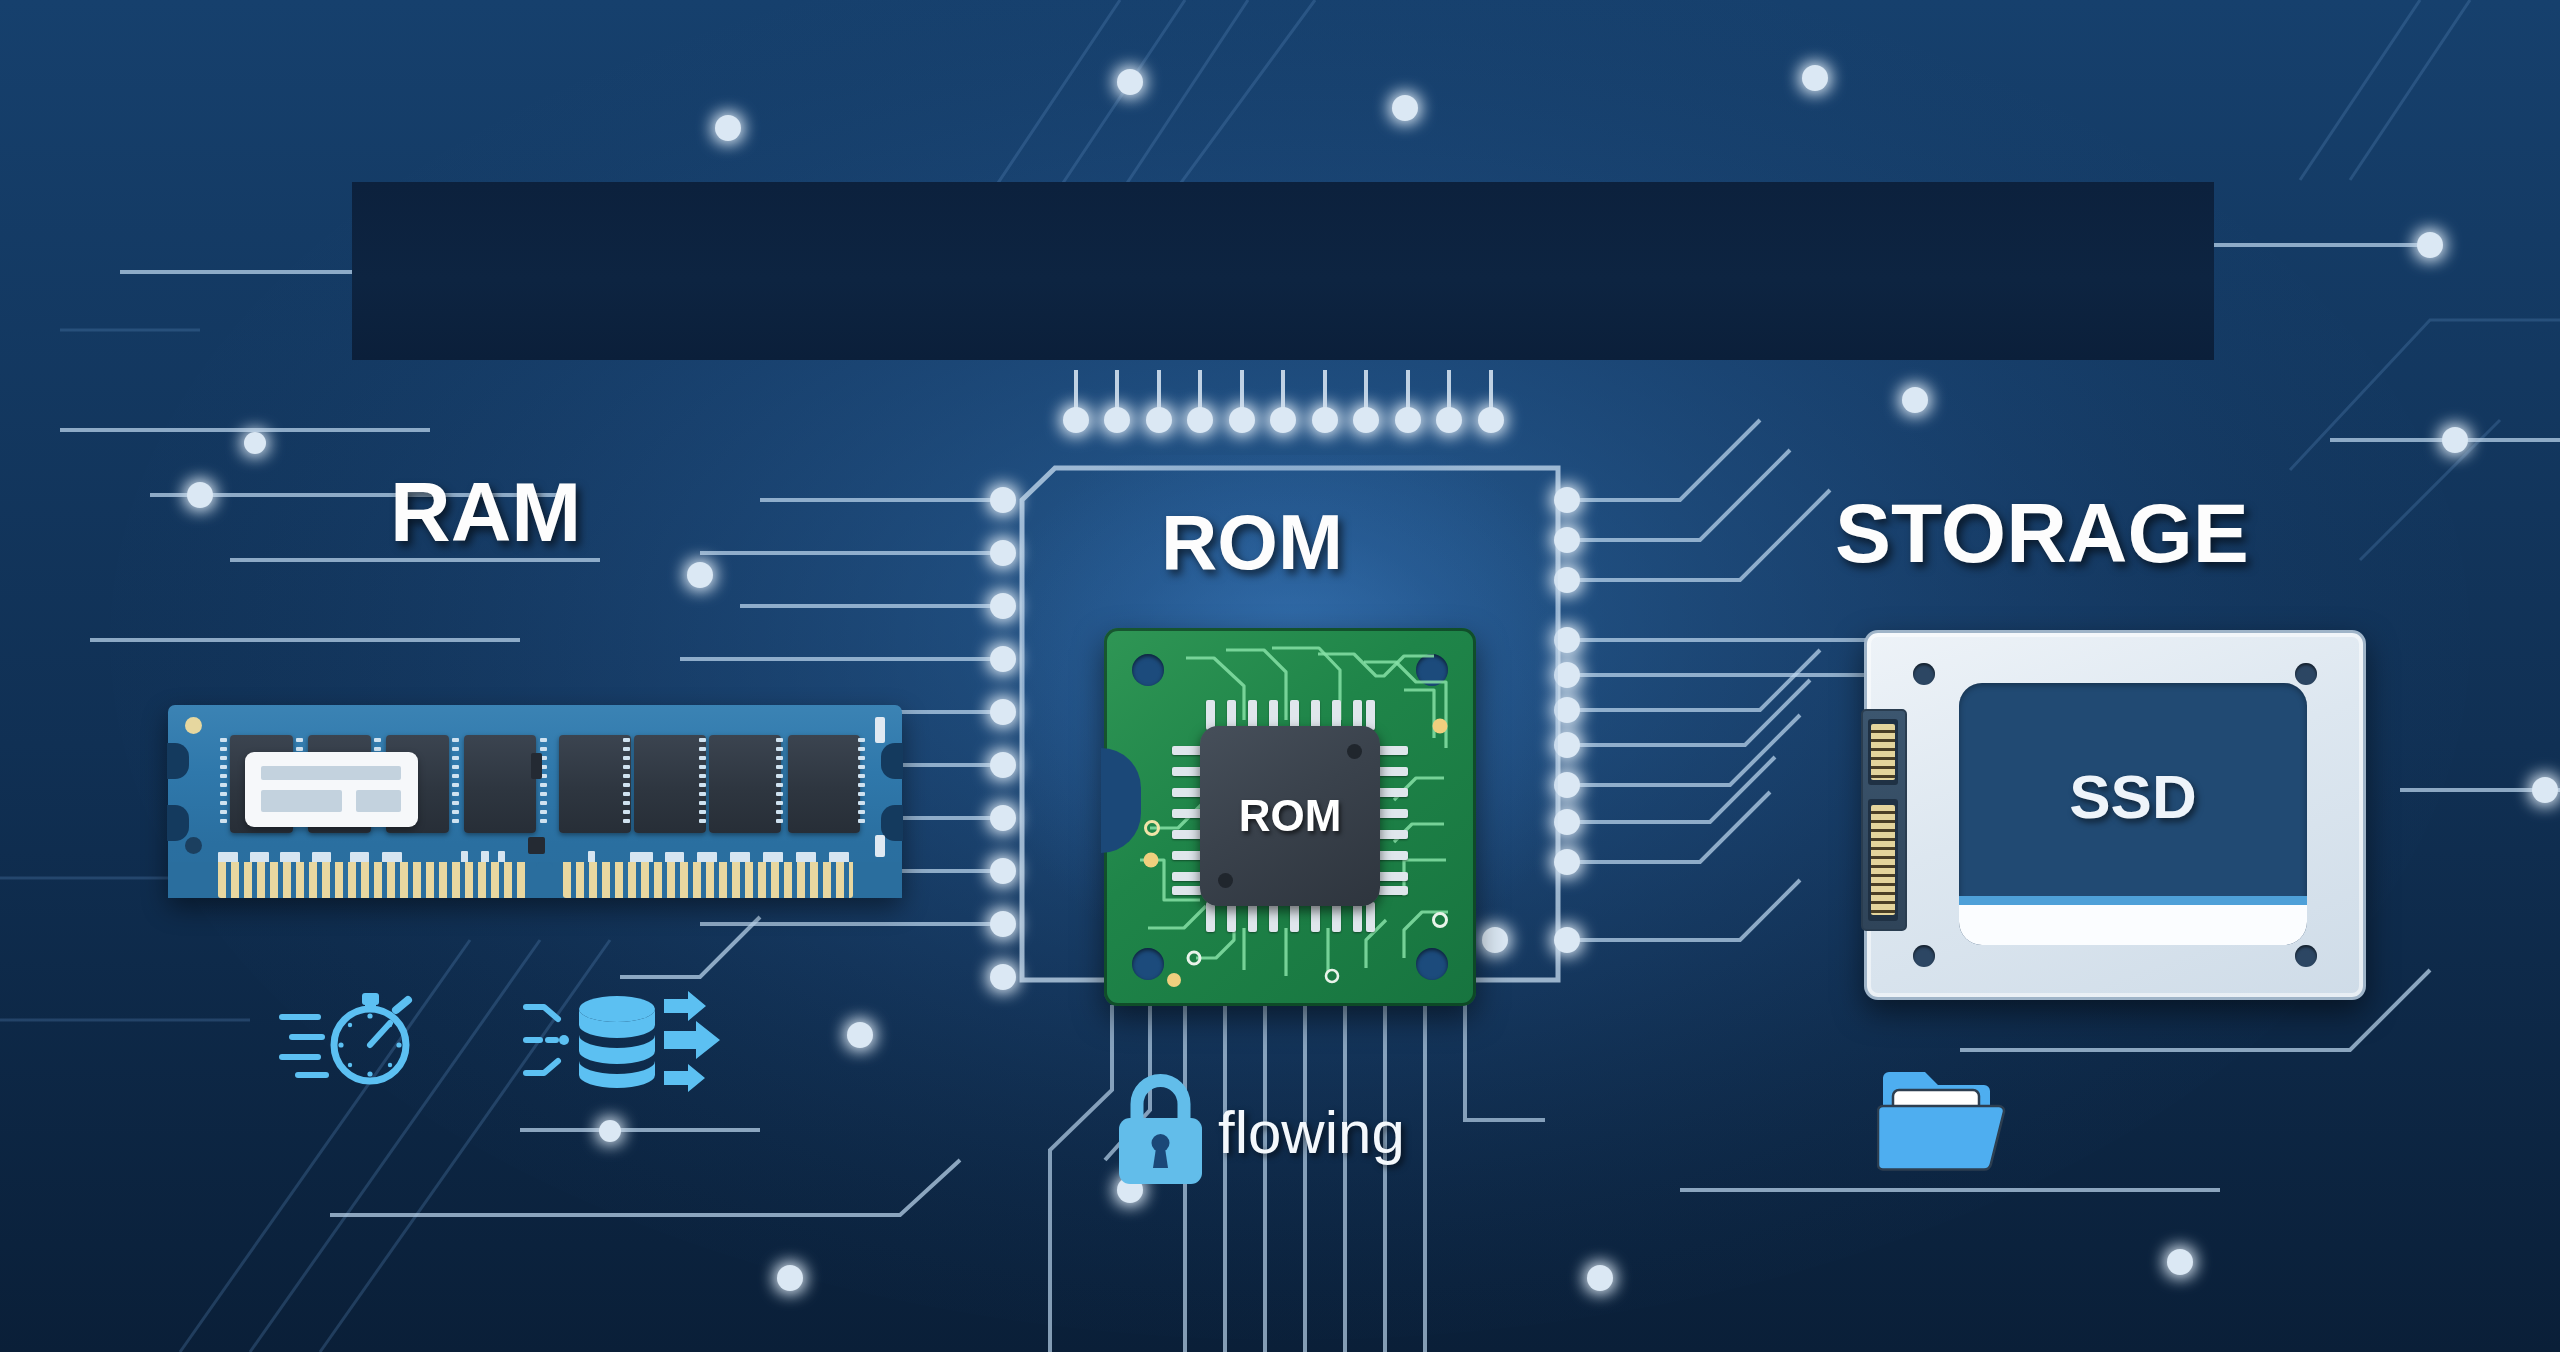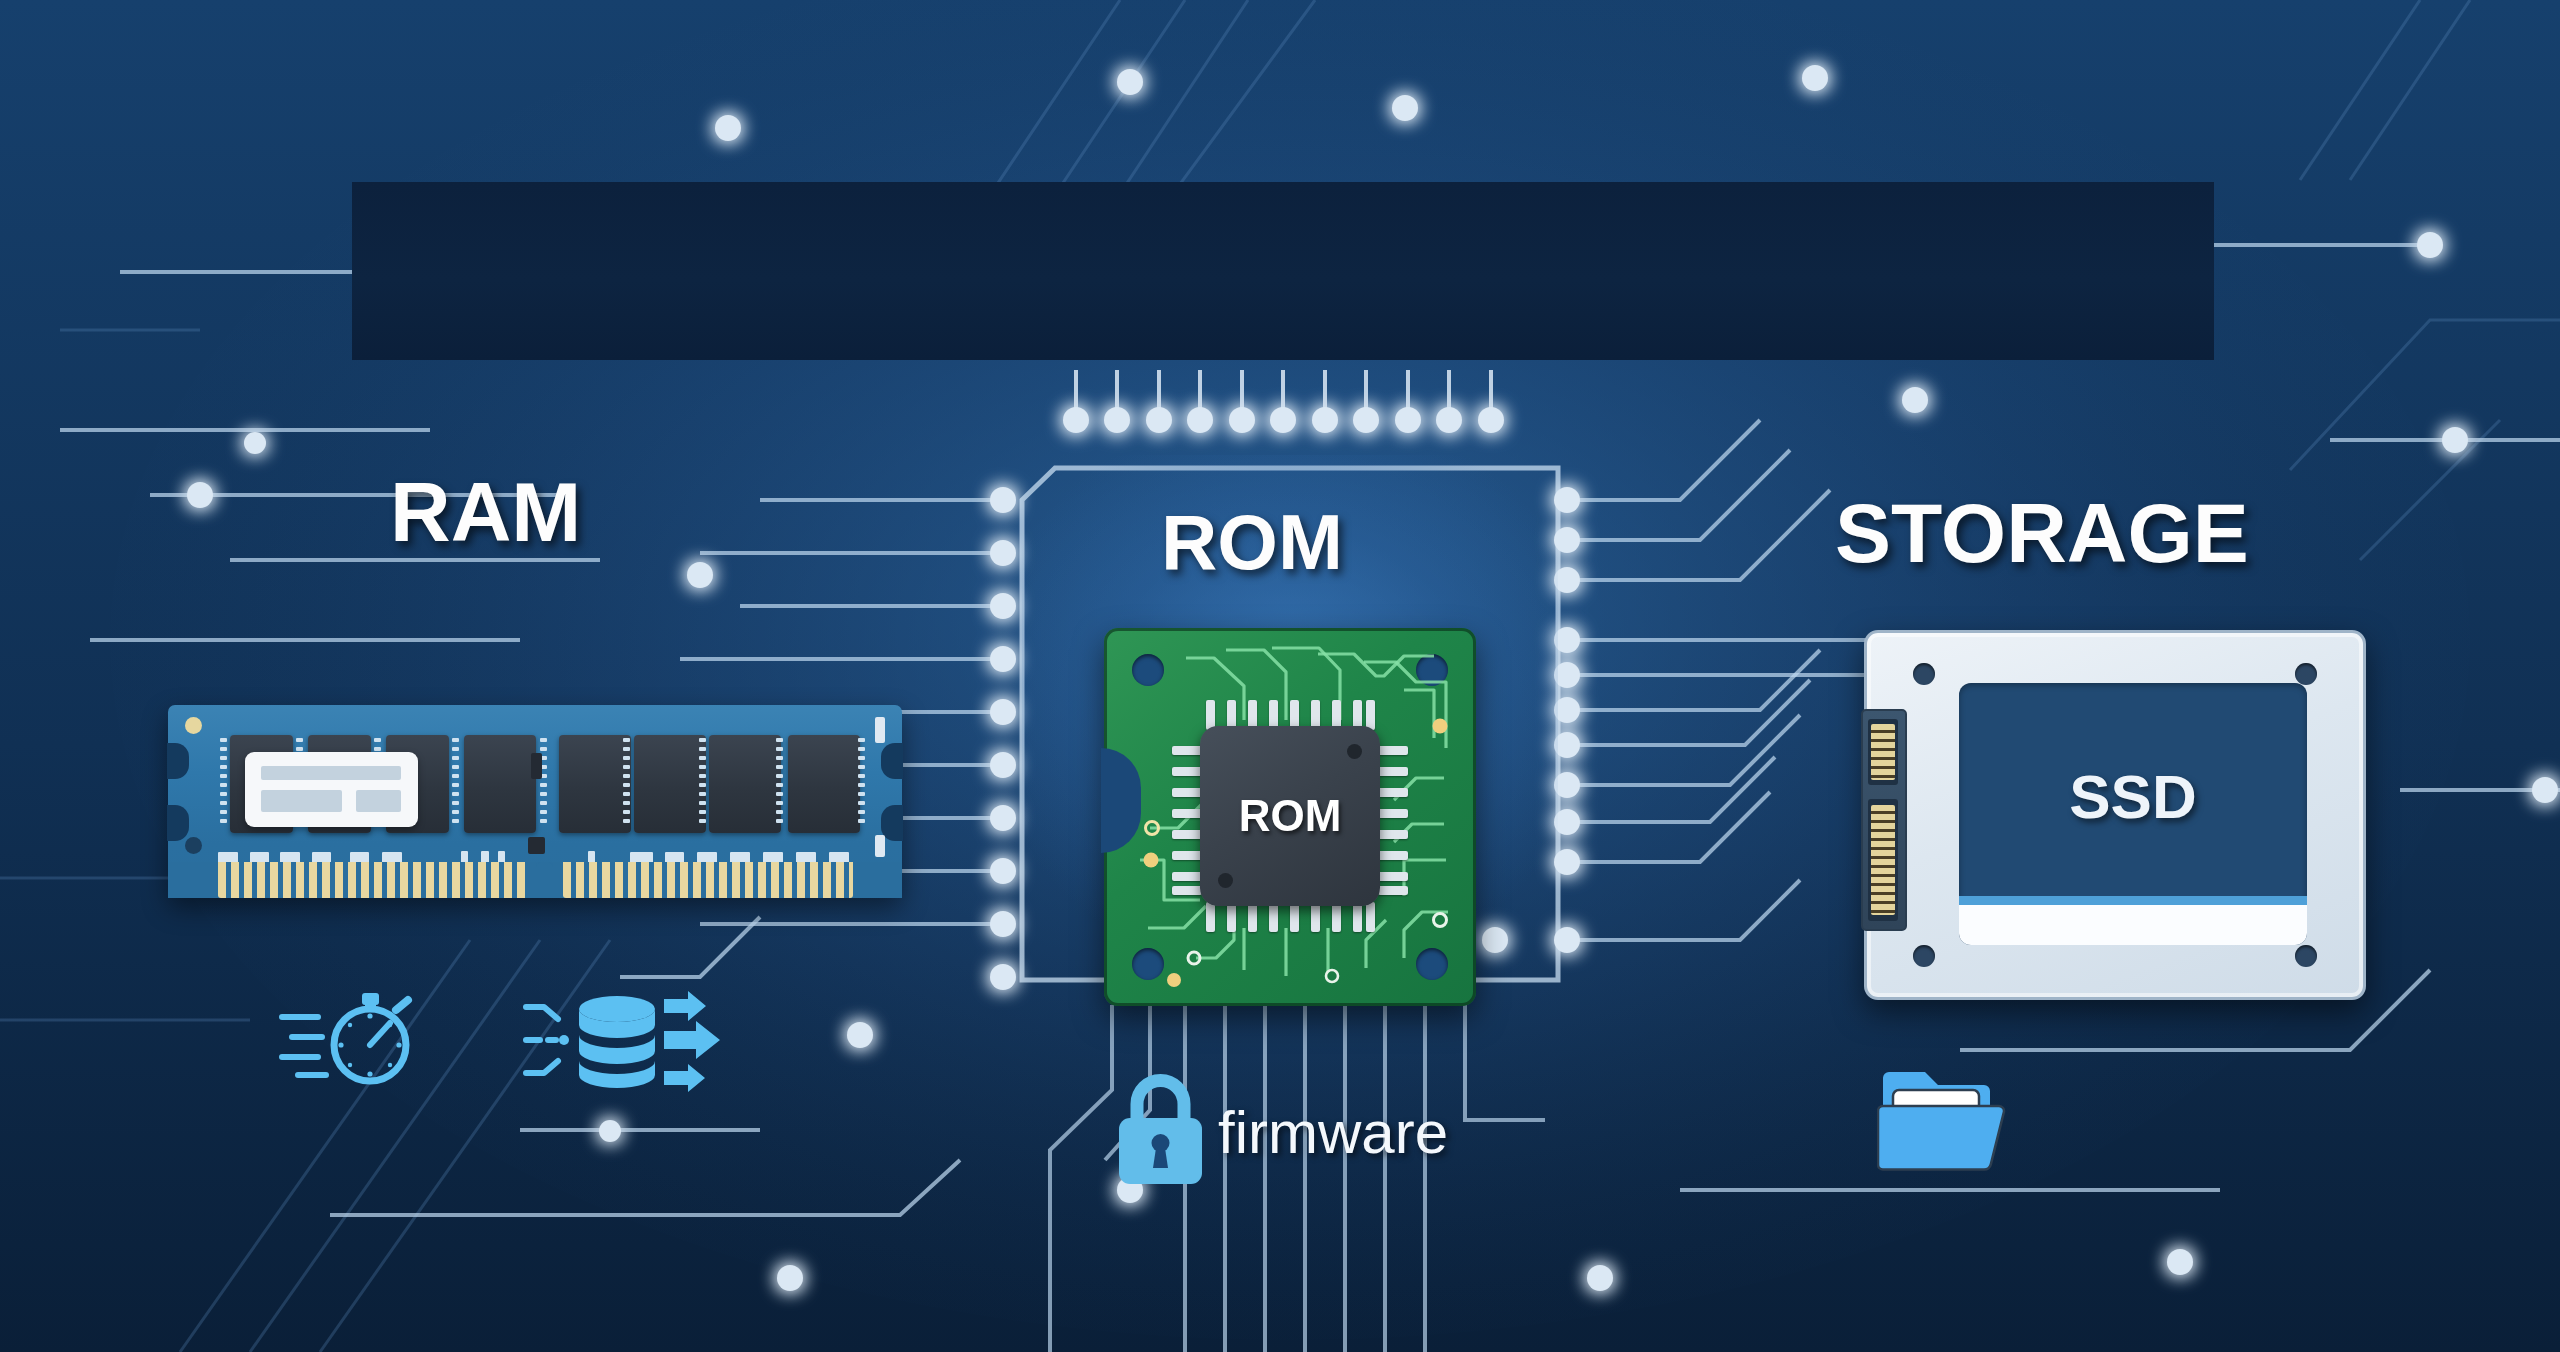--- a/index.html
+++ b/index.html
@@ -124,21 +124,21 @@
   #ssd{
     position:absolute; left:1864px; top:630px; width:502px; height:370px;
     background:linear-gradient(160deg,#eef3f8 0%,#dde7f0 45%,#cfdce8 100%);
     border-radius:14px;
     box-shadow:0 12px 30px rgba(0,0,0,.5), inset 0 0 0 4px rgba(255,255,255,.5);
     border:3px solid #9fb4c8;
   }
   .ssd-hole{ position:absolute; width:22px; height:22px; border-radius:50%; background:#2c4663; box-shadow:inset 0 2px 3px rgba(0,0,0,.6); }
   .ssd-label{
     position:absolute; left:92px; top:50px; width:348px; height:262px;
-    background:#214a73; border-radius:12px; box-shadow:inset 0 2px 6px rgba(0,0,0,.35);
+    background:#214a73; border-radius:23px; box-shadow:inset 0 2px 6px rgba(0,0,0,.35);
     overflow:hidden;
     padding-left:48px;
   }
   .ssd-label .name{
     position:absolute; left:0; right:0; top:78px; text-align:center;
     font-size:62px; font-weight:bold; color:#eef4fa; text-shadow:3px 4px 6px rgba(0,0,0,.5);
   }
   .ssd-label .stripe{ position:absolute; left:0; right:0; bottom:40px; height:9px; background:#4ea0d8; }
   .ssd-label .white{ position:absolute; left:0; right:0; bottom:0; height:40px; background:#fbfdff; }
   .ssd-conn{
@@ -654,15 +654,15 @@
     <circle cx="47.5" cy="75" r="9" fill="#1b4878"></circle>
     <path d="M43 80 h9 l3 20 h-15 z" fill="#1b4878"></path>
   </svg>
 
   <svg class="icon-abs" style="left:1877px;top:1060px;" width="130" height="120" viewBox="0 0 130 120">
     <path d="M6 18 a6 6 0 0 1 6-6 h36 l13 13 h46 a6 6 0 0 1 6 6 v18 H6 z" fill="#4eaef0"></path>
     <rect x="16" y="30" width="86" height="48" rx="6" fill="#ffffff" stroke="#2d3e50" stroke-width="2.5"></rect>
     <path d="M10 46 h112 a5 5 0 0 1 4.8 6.4 l-13 52 a7 7 0 0 1 -6.8 5.2 H6 a5 5 0 0 1 -5 -5 V51 a5 5 0 0 1 5 -5 z" fill="#4eaef0" stroke="#2d3e50" stroke-width="2.5"></path>
   </svg>
 
-  <div class="caption" id="cap-rom">firmware</div>
+  <div class="caption" id="cap-rom">flowing</div>
 
 </div>
 
 </body></html>

